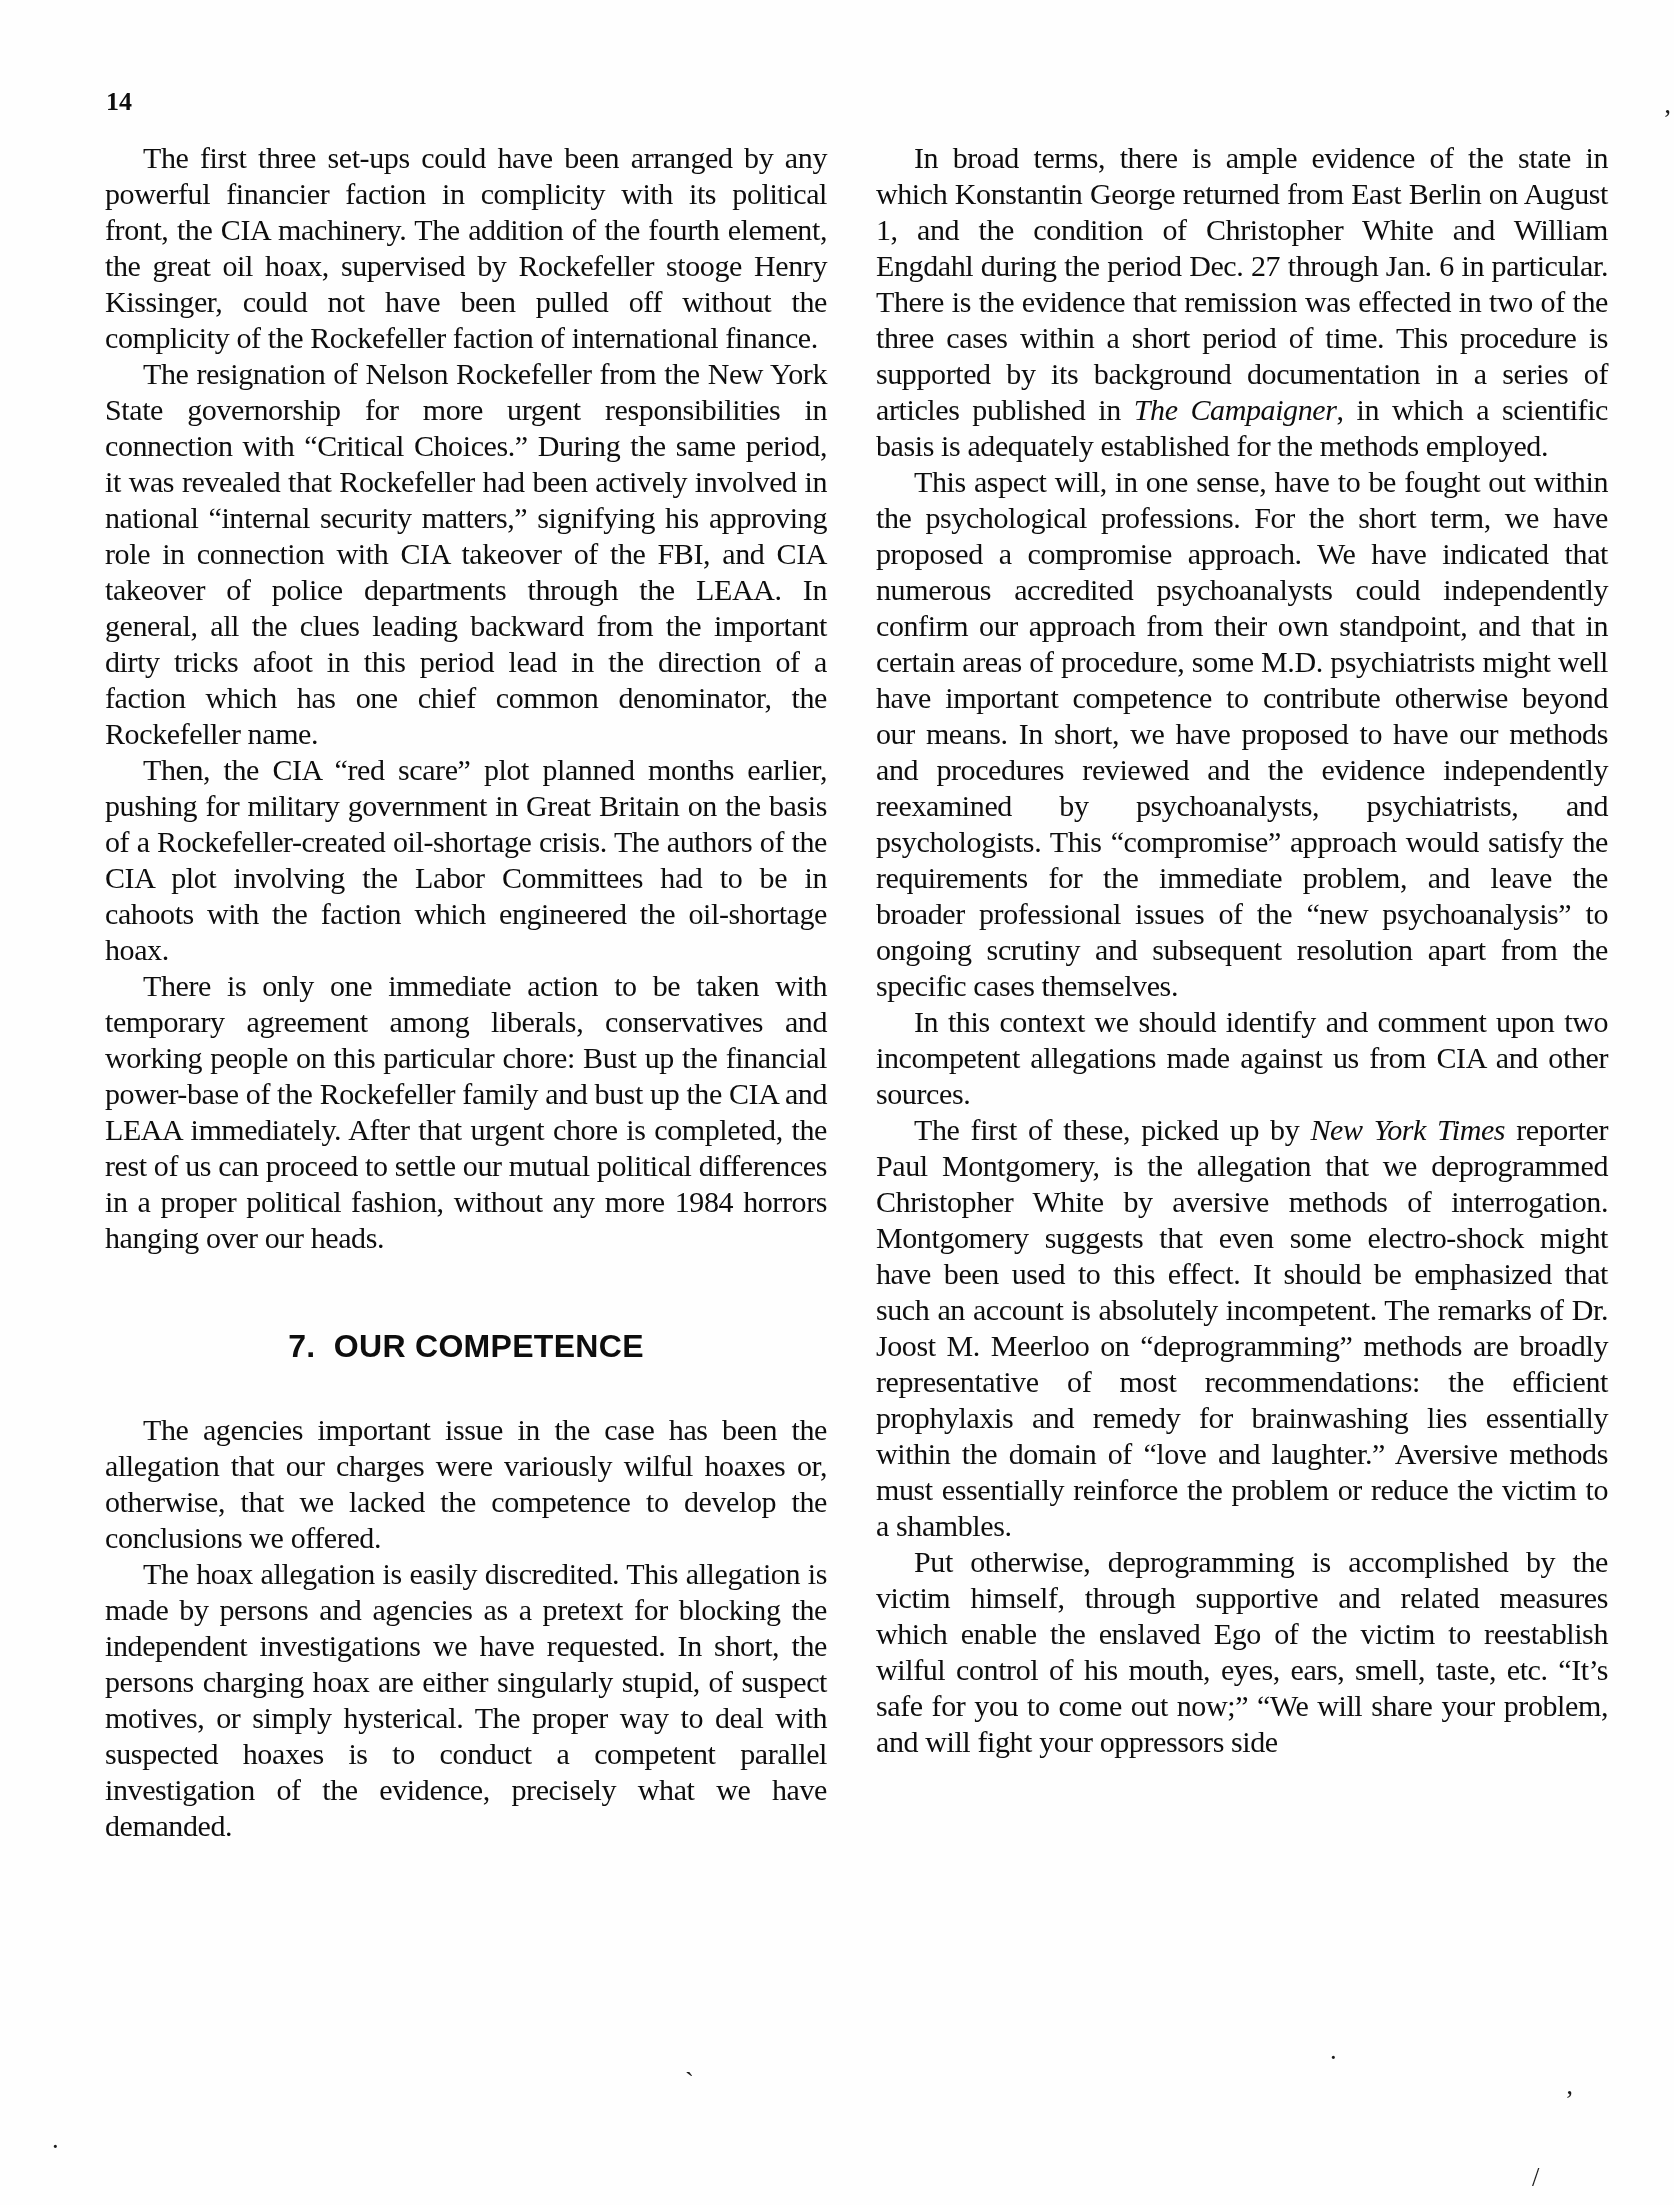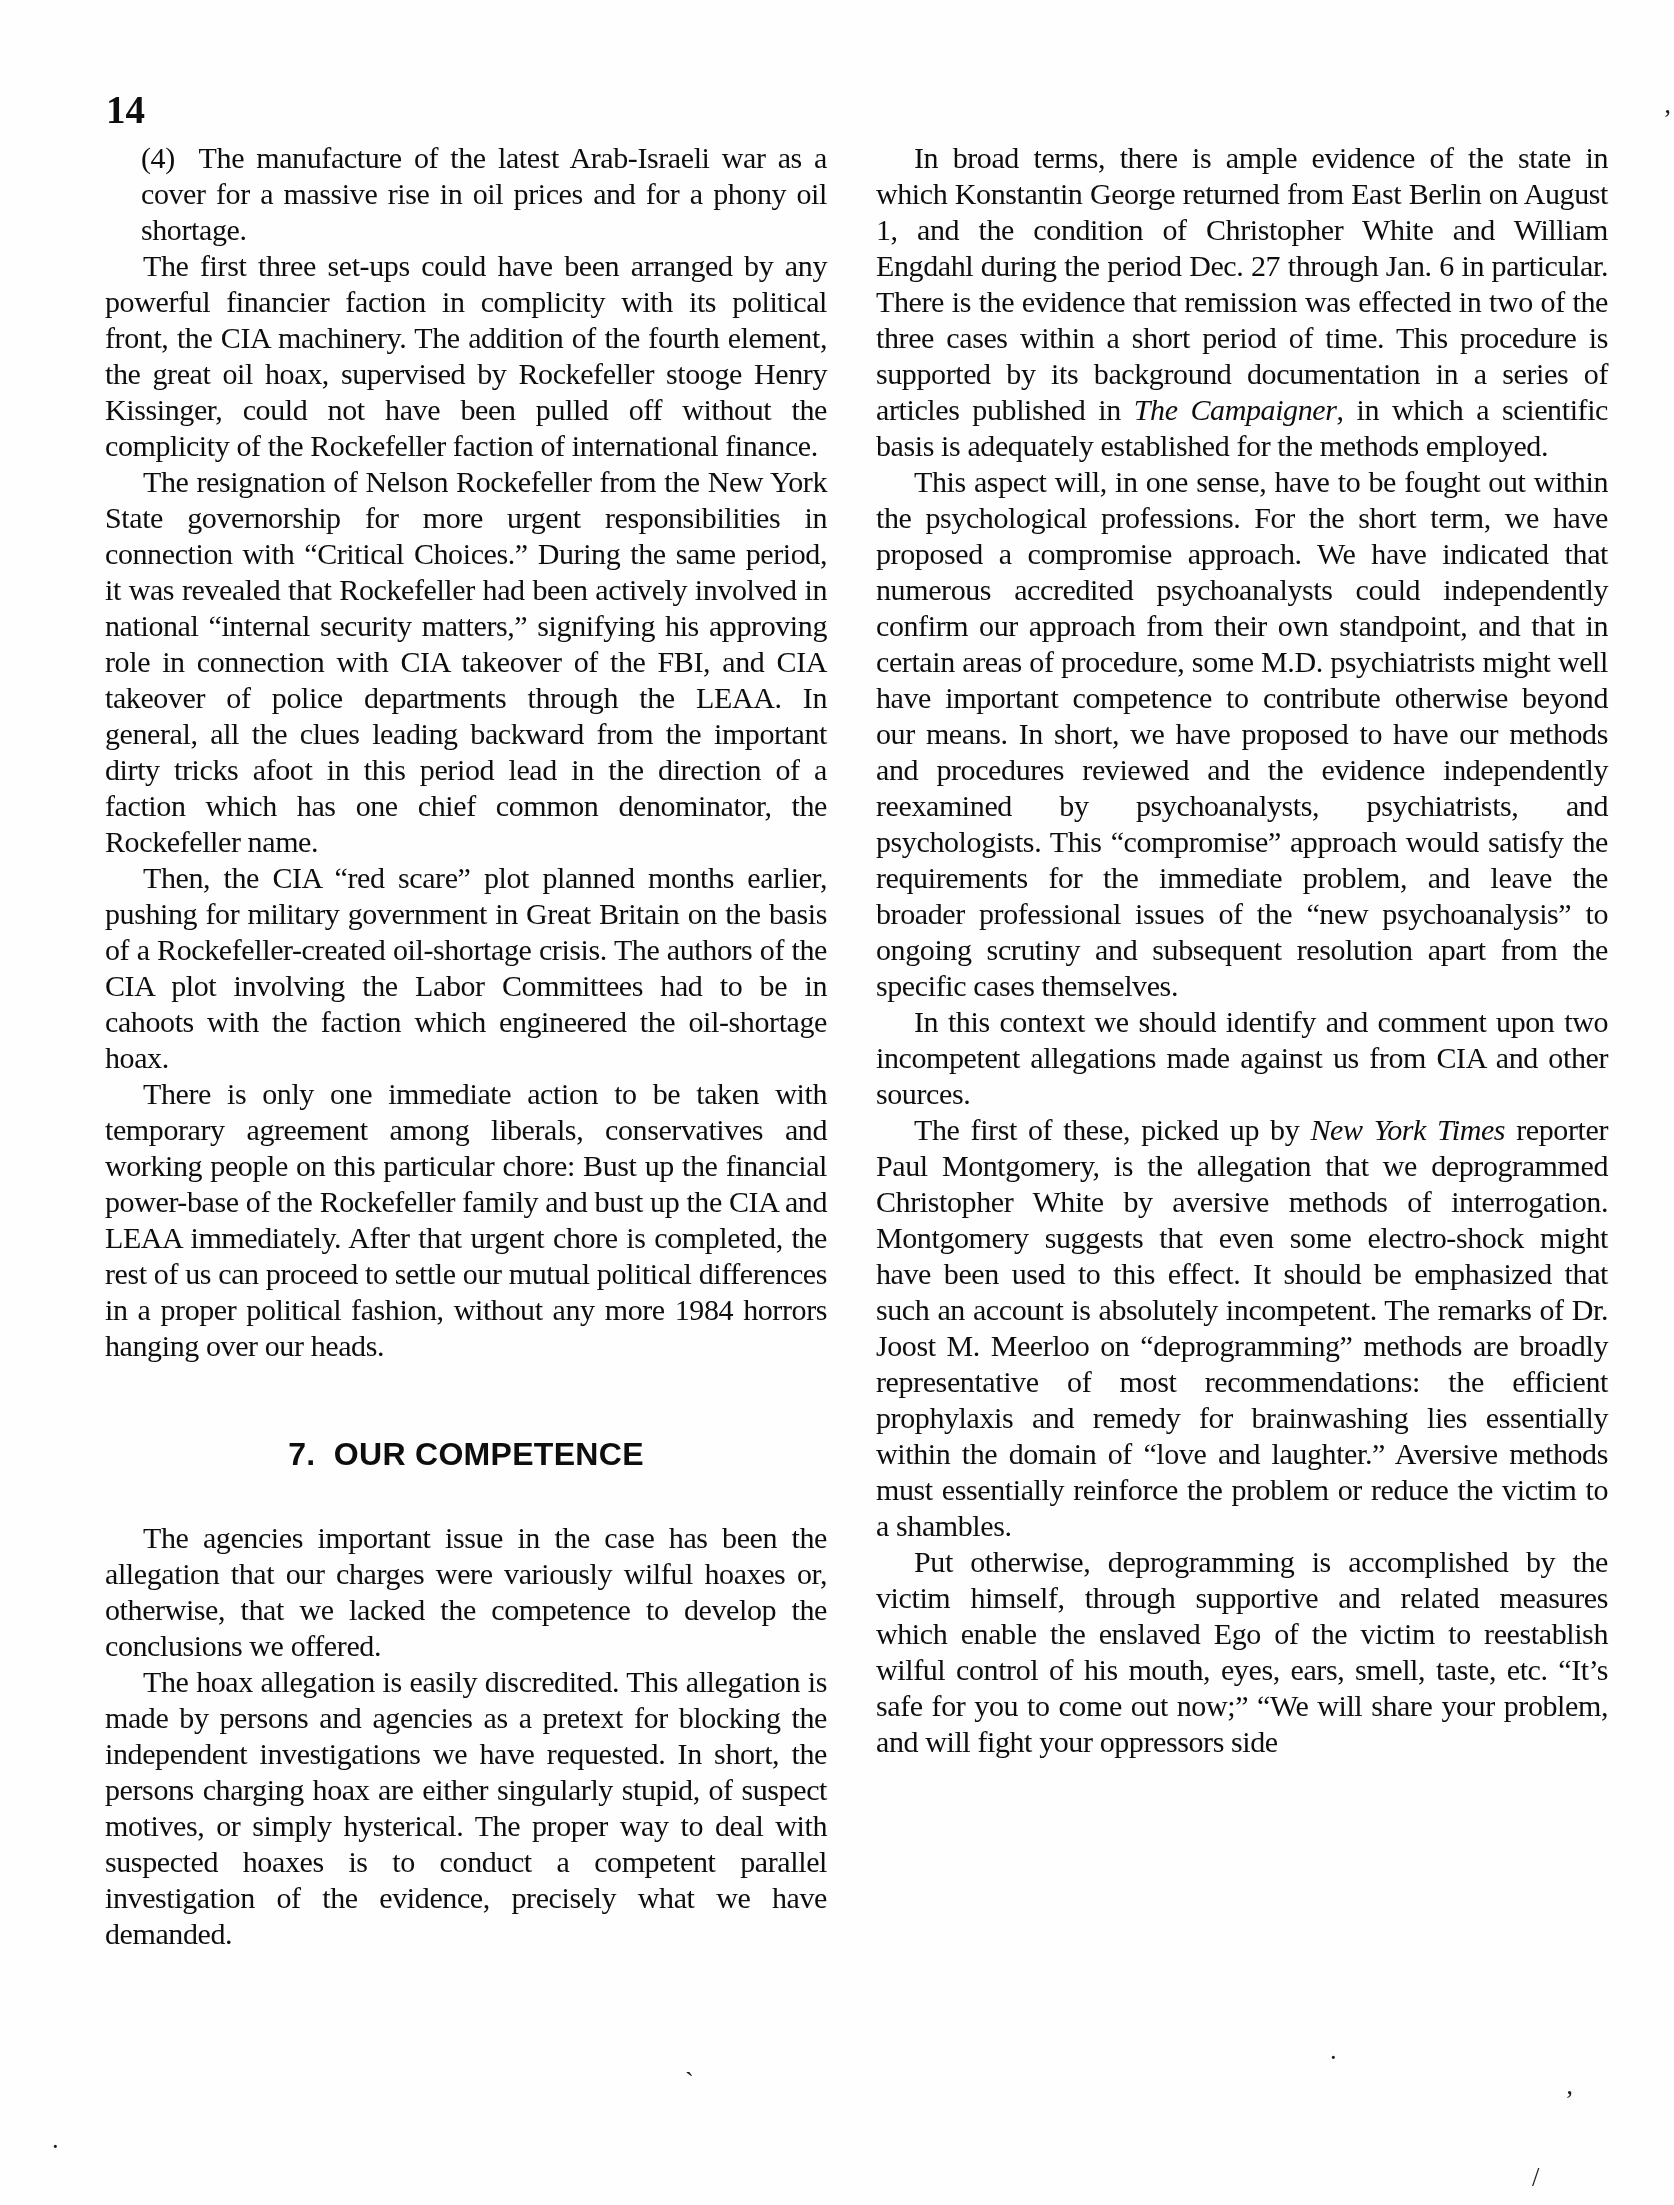--- a/index.html
+++ b/index.html
@@ -13,21 +13,21 @@
     height: 2205px;
     background: #fefefe;
     color: #0e0e0e;
     overflow: hidden;
   }
   .page-number {
     position: absolute;
     left: 106px;
     top: 87px;
     font-family: "Liberation Serif", "DejaVu Serif", serif;
-    font-size: 39px;
+    font-size: 26px;
     font-weight: bold;
     letter-spacing: 0px;
   }
   .col {
     position: absolute;
     font-family: "Liberation Serif", "DejaVu Serif", serif;
     font-size: 30px;
     line-height: 36px;
     text-align: justify;
     letter-spacing: -0.4px;
@@ -63,21 +63,20 @@
     color: #1b1b1b;
   }
 </style>
 </head>
 <body>
 
 <div class="page">
   <div class="page-number">14</div>
 
   <div class="col" id="left-col">
-      <p class="item"><span>(4)&nbsp; The manufacture of the latest Arab-Israeli war as a cover for a massive rise in oil prices and for a phony oil shortage.</span></p>
       <p class="para"><span>The first three set-ups could have been arranged by any powerful financier faction in complicity with its political front, the CIA machinery. The addition of the fourth element, the great oil hoax, supervised by Rockefeller stooge Henry Kissinger, could not have been pulled off without the complicity of the Rockefeller faction of international finance.</span></p>
       <p class="para"><span>The resignation of Nelson Rockefeller from the New York State governorship for more urgent responsibilities in connection with “Critical Choices.” During the same period, it was revealed that Rockefeller had been actively involved in national “internal security matters,” signifying his approving role in connection with CIA takeover of the FBI, and CIA takeover of police departments through the LEAA. In general, all the clues leading backward from the important dirty tricks afoot in this period lead in the direction of a faction which has one chief common denominator, the Rockefeller name.</span></p>
       <p class="para"><span>Then, the CIA “red scare” plot planned months earlier, pushing for military government in Great Britain on the basis of a Rockefeller-created oil-shortage crisis. The authors of the CIA plot involving the Labor Committees had to be in cahoots with the faction which engineered the oil-shortage hoax.</span></p>
       <p class="para"><span>There is only one immediate action to be taken with temporary agreement among liberals, conservatives and working people on this particular chore: Bust up the financial power-base of the Rockefeller family and bust up the CIA and LEAA immediately. After that urgent chore is completed, the rest of us can proceed to settle our mutual political differences in a proper political fashion, without any more 1984 horrors hanging over our heads.</span></p>
       <h2 class="heading"><span>7.&nbsp; OUR COMPETENCE</span></h2>
       <p class="para"><span>The agencies important issue in the case has been the allegation that our charges were variously wilful hoaxes or, otherwise, that we lacked the competence to develop the conclusions we offered.</span></p>
       <p class="para"><span>The hoax allegation is easily discredited. This allegation is made by persons and agencies as a pretext for blocking the independent investigations we have requested. In short, the persons charging hoax are either singularly stupid, of suspect motives, or simply hysterical. The proper way to deal with suspected hoaxes is to conduct a competent parallel investigation of the evidence, precisely what we have demanded.</span></p>
     </div>
 
   <div class="col" id="right-col">

